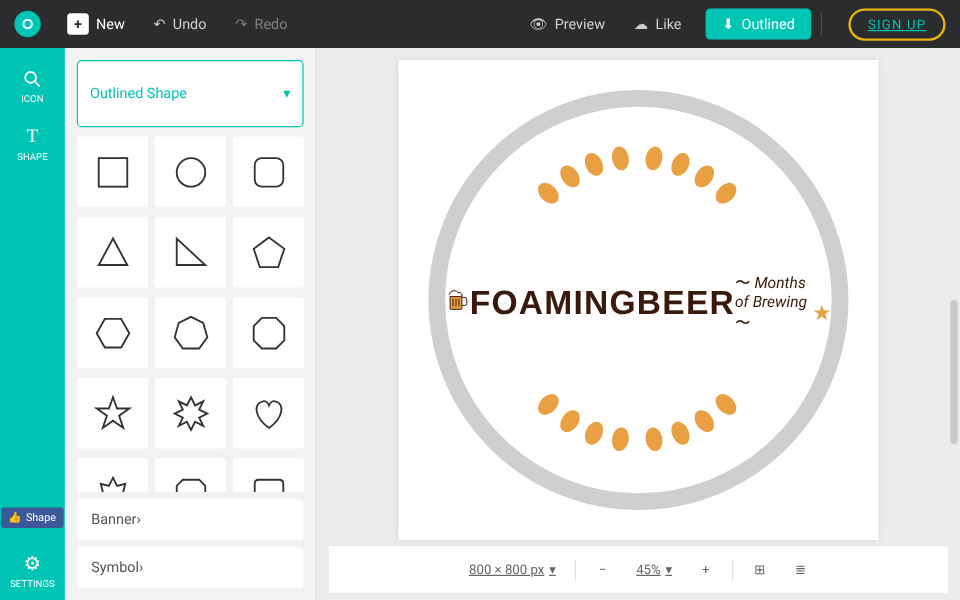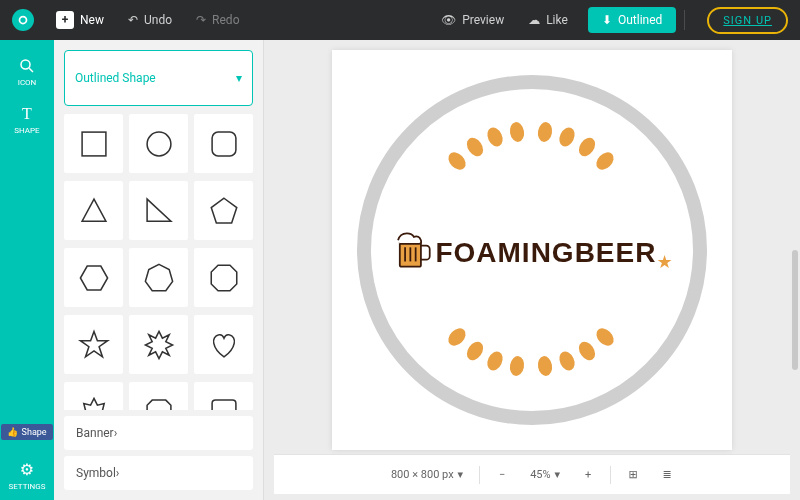--- a/index.html
+++ b/index.html
@@ -29,21 +29,21 @@
   .canvas-region { flex:1; display:flex; align-items:center; justify-content:center; padding:10px 10px 4px 10px;}
   .artboard { background:#fff; width:400px; height:400px; box-shadow:0 0 6px rgba(0,0,0,0.1); display:flex; align-items:center; justify-content:center; position:relative;}
   .ring { width:350px; height:350px; border:14px solid #cfcfcf; border-radius:50%; display:flex; flex-direction:row; align-items:center; justify-content:center; position:relative;}
   .brand { font-family:"Arial Black",sans-serif; font-weight:900; color:#3a1a0a; font-size:28px; letter-spacing:1px; margin-top:6px;}
   .tagline { color:#3a1a0a; font-style:italic; font-size:13px; margin-top:4px;}
   .tilde { font-style:normal;}
   .star { color:#e9a043; font-size:18px; margin-top:22px;}
   .beer { width:44px; height:44px; }
   .bottombar { height:40px; background:#fff; border-top:1px solid #e3e3e3; margin:0 10px 6px 10px; display:flex; align-items:center; justify-content:center; gap:10px; font-size:11px; color:#666;}
   .bb-btn { width:24px; height:24px; display:flex; align-items:center; justify-content:center; cursor:pointer; border-radius:3px;}
-  .bb-text { padding:0 6px; cursor:pointer; display:flex; align-items:center; gap:4px;}
+  .bb-text { padding:0 6px; cursor:pointer; display:flex; align-items:center; gap:4px;text-decoration:underline;}
   .vline { width:1px; height:18px; background:#e0e0e0;}
   .scrollbar-v { position:absolute; right:2px; top:10px; bottom:50px; width:6px; background:transparent;}
   .scrollbar-v .thumb { width:6px; height:120px; background:#c8c8c8; border-radius:3px; margin-top:200px;}
 </style>
 </head>
 <body>
 
 <div class="topbar">
   <div class="logo">
     <svg width="14" height="14" viewBox="0 0 24 24" fill="none" stroke="#fff" stroke-width="3">
@@ -224,20 +224,25 @@
           </svg>
           <svg class="beer" viewBox="0 0 50 50">
             <rect x="10" y="14" width="24" height="30" rx="2" fill="#e9a043" stroke="#3a1a0a" stroke-width="2"></rect>
             <path d="M34 20 h6 a4 4 0 0 1 4 4 v8 a4 4 0 0 1 -4 4 h-6" fill="none" stroke="#3a1a0a" stroke-width="2"></path>
             <path d="M8 14 q2 -8 10 -8 q6 0 8 4 q6 -2 8 4 q1 4 -2 4 H10" fill="#fff" stroke="#3a1a0a" stroke-width="2"></path>
             <line x1="16" y1="22" x2="16" y2="38" stroke="#3a1a0a" stroke-width="2"></line>
             <line x1="22" y1="22" x2="22" y2="38" stroke="#3a1a0a" stroke-width="2"></line>
             <line x1="28" y1="22" x2="28" y2="38" stroke="#3a1a0a" stroke-width="2"></line>
           </svg>
           <div class="brand">FOAMINGBEER</div>
+          <div class="tagline">
+            <span class="tilde">〜</span>
+            <span>Months of Brewing</span>
+            <span class="tilde">〜</span>
+          </div>
           <div class="star">★</div>
         </div>
       </div>
     </div>
     <div class="bottombar">
       <div class="bb-text">
         <span>800 × 800 px</span>
         <span>▾</span>
       </div>
       <div class="vline"></div>

